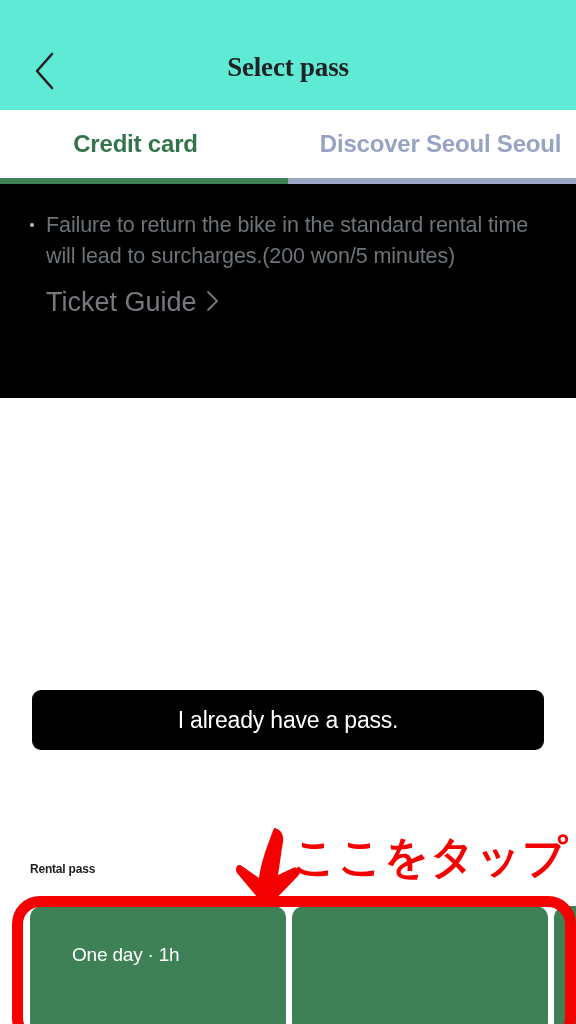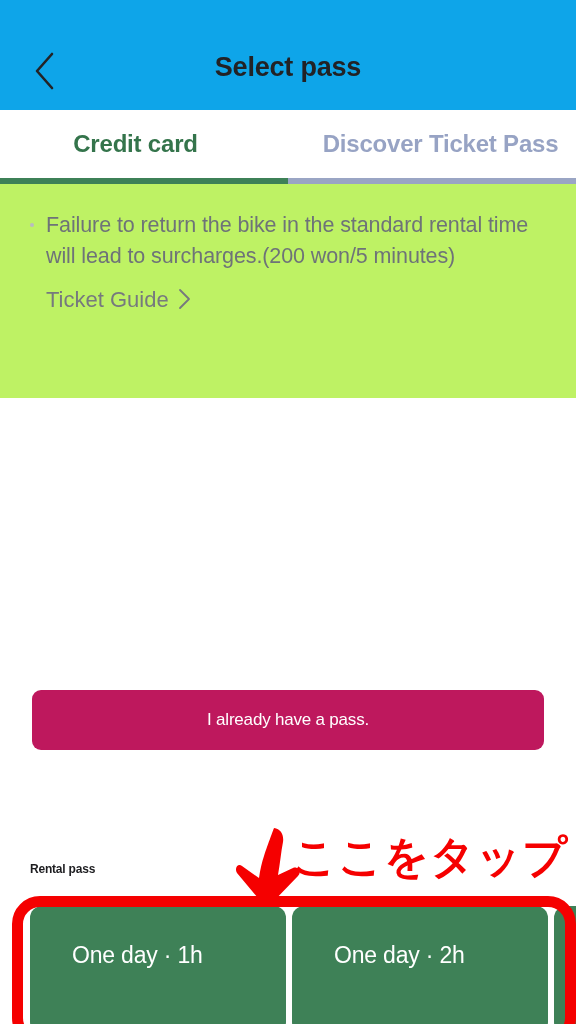--- a/index.html
+++ b/index.html
@@ -12,21 +12,22 @@
     background: #ffffff;
     font-family: "Liberation Sans", sans-serif;
     overflow: hidden;
     position: relative;
   }
 
   
   .header {
     position: relative;
     height: 110px;
-    background: #0ea5e9;
+    background: #5eead4;
+    font-family: Liberation Serif, serif;
   }
   .back-btn {
     position: absolute;
     left: 22px;
     top: 48px;
     width: 46px;
     height: 46px;
     display: flex;
     align-items: center;
     justify-content: center;
@@ -69,21 +70,21 @@
     display: flex;
     height: 6px;
     width: 100%;
   }
   .tab-underline .seg { flex: 1 1 50%; height: 100%; }
   .seg.active   { background: #3e8157; }
   .seg.inactive { background: #9aa5c4; }
 
   
   .info-panel {
-    background: #bef264;
+    background: #000000;
     padding: 26px 28px 22px 28px;
     box-sizing: border-box;
     height: 214px;
   }
   .info-list {
     margin: 0;
     padding: 0;
     list-style: none;
   }
   .info-item {
@@ -102,21 +103,21 @@
     width: 4px;
     height: 4px;
     border-radius: 50%;
     background: #b9bcc0;
   }
   .ticket-guide {
     display: inline-flex;
     align-items: center;
     gap: 9px;
     color: #76797e;
-    font-size: 22px;
+    font-size: 27px;
     margin-left: 18px;
     margin-top: 2px;
     cursor: pointer;
   }
   .ticket-guide .chev {
     font-size: 19px;
     line-height: 1;
     position: relative;
     top: 0px;
   }
@@ -150,21 +151,21 @@
     background: #3e8157;
     border-radius: 12px;
     box-sizing: border-box;
     padding: 32px 0 0 42px;
     cursor: pointer;
     flex: 0 0 auto;
     overflow: hidden;
   }
   .pass-card .line {
     color: #ffffff;
-    font-size: 23px;
+    font-size: 19px;
     line-height: 34px;
     letter-spacing: -0.2px;
     white-space: nowrap;
   }
 
   
   .red-box {
     position: absolute;
     left: 12px;
     top: 498px;
@@ -195,27 +196,27 @@
     pointer-events: none;
   }
 
   
   .have-pass-btn {
     position: absolute;
     left: 32px;
     top: 690px;
     width: 512px;
     height: 60px;
-    background: #be185d;
+    background: #000000;
     border-radius: 9px;
     display: flex;
     align-items: center;
     justify-content: center;
     color: #ffffff;
-    font-size: 17px;
+    font-size: 23px;
     letter-spacing: -0.2px;
     cursor: pointer;
     border: none;
     font-family: "Liberation Sans", sans-serif;
   }
 </style>
 </head>
 <body>
 
 <div class="header">
@@ -227,21 +228,21 @@
     </span>
   </div>
   <div class="page-title">Select pass</div>
 </div>
 
 <div class="tabs">
   <div class="tab active">
     <span>Credit card</span>
   </div>
   <div class="tab inactive">
-    <span>Discover Ticket Pass</span>
+    <span>Discover Seoul Seoul</span>
   </div>
 </div>
 <div class="tab-underline">
   <div class="seg active"></div>
   <div class="seg inactive"></div>
 </div>
 
 <div class="info-panel">
   <ul class="info-list">
     <li class="info-item">
@@ -261,21 +262,20 @@
 
 <div class="pass-section">
 
   <div class="section-label">Rental pass</div>
 
   <div class="cards-row">
     <div class="pass-card">
       <div class="line">One day · 1h</div>
     </div>
     <div class="pass-card">
-      <div class="line">One day · 2h</div>
     </div>
     <div class="pass-card">
       <div class="line"></div>
       <div class="line"></div>
     </div>
   </div>
 
   <div class="red-box"></div>
 
   <div class="anno-arrow">

